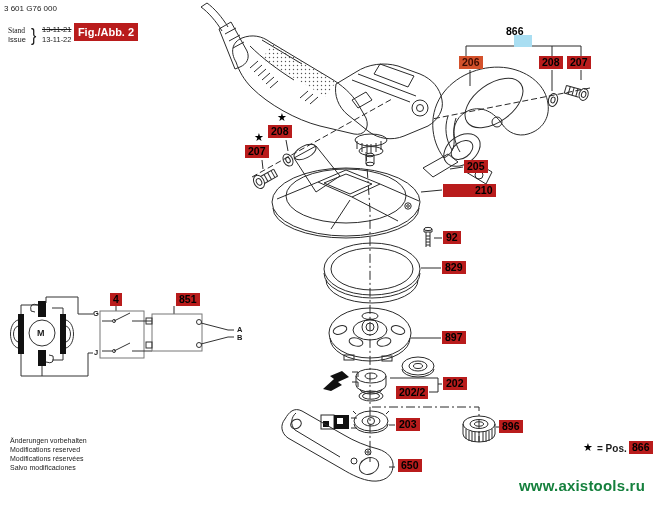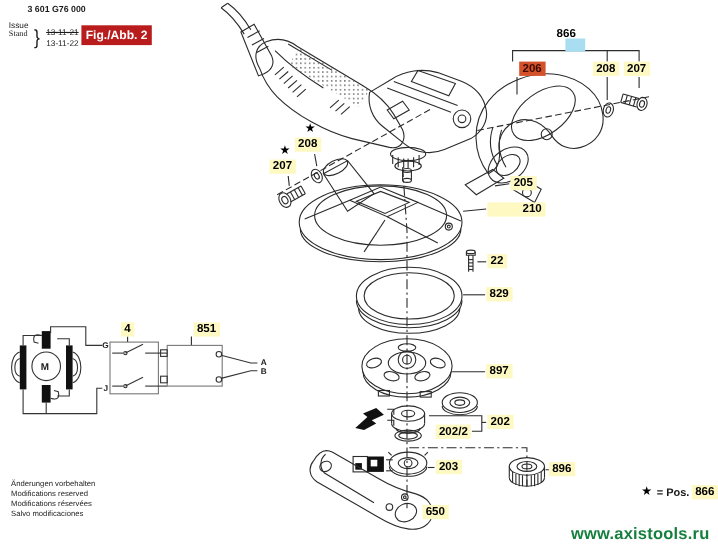--- a/index.html
+++ b/index.html
@@ -1,20 +1,20 @@
 <!DOCTYPE html>
 <html><head>
 <meta charset="utf-8">
 <style>
   html,body{margin:0;padding:0;background:#fff;}
   #stage{position:relative;width:653px;height:508px;background:#ffffff;overflow:hidden;
          font-family:"Liberation Sans",sans-serif;}
   svg{position:absolute;left:0;top:0;}
   .txt{position:absolute;color:#1a1a1a;white-space:nowrap;}
-  .lbl{position:absolute;display:inline-block;background:#fef9c3;color:#000;
+  .lbl{position:absolute;display:inline-block;background:#b91c1c;color:#000;
        font:bold 10.5px "Liberation Sans",sans-serif;line-height:11px;
        padding:1px 3px;text-align:center;white-space:nowrap;}
   .lbl.red{background:#d4512b;color:#3d0c00;}
   .lbl.plain{background:transparent;}
   .hlbox{position:absolute;background:#a9def2;}
   .star{position:absolute;font-size:11px;color:#000;line-height:11px;}
   .figbox{position:absolute;left:74px;top:23px;width:64px;height:18px;background:#b91c1c;
           color:#fff;font:bold 11px "Liberation Sans",sans-serif;text-align:center;line-height:18px;}
   .hdr{font-size:7.5px;}
   .strike{text-decoration:line-through;}
@@ -320,50 +320,50 @@
         <rect x="146" y="318" width="6" height="6"></rect>
         <rect x="146" y="342" width="6" height="6"></rect>
         <circle cx="199" cy="322" r="2.5"></circle>
         <circle cx="199" cy="345" r="2.5"></circle>
         <polyline points="201,323 228,330 234,330"></polyline>
         <polyline points="201,344 228,337 234,337"></polyline>
       </g>
     </g>
   </svg>
 
-  <div class="txt hdr" style="left:25px;top:4px;font-size:8px;font-weight:bold;">3 601 G76 000</div>
+  <div class="txt hdr" style="left:4px;top:4px;font-size:8px;">3 601 G76 000</div>
   <div class="txt hdr" style="left:8px;top:26px;font-family:Liberation Serif, serif;">Stand</div>
-  <div class="txt hdr" style="left:8px;top:18px;">Issue</div>
+  <div class="txt hdr" style="left:8px;top:35px;">Issue</div>
   <div class="txt brace" style="left:31px;top:25px;">}</div>
   <div class="txt hdr strike" style="left:42px;top:25px;">13-11-21</div>
   <div class="txt hdr" style="left:42px;top:35px;">13-11-22</div>
   <div class="figbox">Fig./Abb. 2</div>
 
   <div class="hlbox" style="left:514px;top:35px;width:18px;height:12px;"></div>
 
   <div class="lbl plain" style="left:503px;top:25px;">866</div>
-  <div class="lbl red" style="left:472px;top:56px;">206</div>
+  <div class="lbl red" style="left:459px;top:56px;">206</div>
   <div class="lbl" style="left:539px;top:56px;">208</div>
   <div class="lbl" style="left:567px;top:56px;">207</div>
 
   <div class="star" style="left:277px;top:112px;">★</div>
   <div class="lbl" style="left:268px;top:125px;">208</div>
   <div class="star" style="left:254px;top:132px;">★</div>
   <div class="lbl" style="left:245px;top:145px;">207</div>
 
   <div class="lbl" style="left:464px;top:160px;">205</div>
   <div class="lbl" style="left:443px;top:184px;padding-left:32px;">210</div>
-  <div class="lbl" style="left:443px;top:231px;">22</div>
+  <div class="lbl" style="left:443px;top:231px;">92</div>
   <div class="lbl" style="left:442px;top:261px;">829</div>
   <div class="lbl" style="left:442px;top:331px;">897</div>
   <div class="lbl" style="left:443px;top:377px;">202</div>
   <div class="lbl" style="left:396px;top:386px;">202/2</div>
   <div class="lbl" style="left:396px;top:418px;">203</div>
   <div class="lbl" style="left:499px;top:420px;">896</div>
-  <div class="lbl" style="left:384px;top:459px;">650</div>
+  <div class="lbl" style="left:398px;top:459px;">650</div>
   <div class="lbl" style="left:110px;top:293px;">4</div>
   <div class="lbl" style="left:160px;top:293px;margin-left:16px;">851</div>
 
   <div class="txt schtxt" style="left:37px;top:328px;font-size:9px;">M</div>
   <div class="txt schtxt" style="left:93px;top:309px;">G</div>
   <div class="txt schtxt" style="left:94px;top:348px;">J</div>
   <div class="txt schtxt" style="left:237px;top:325px;">A</div>
   <div class="txt schtxt" style="left:237px;top:333px;">B</div>
 
   <div class="star" style="left:583px;top:442px;">★</div>

